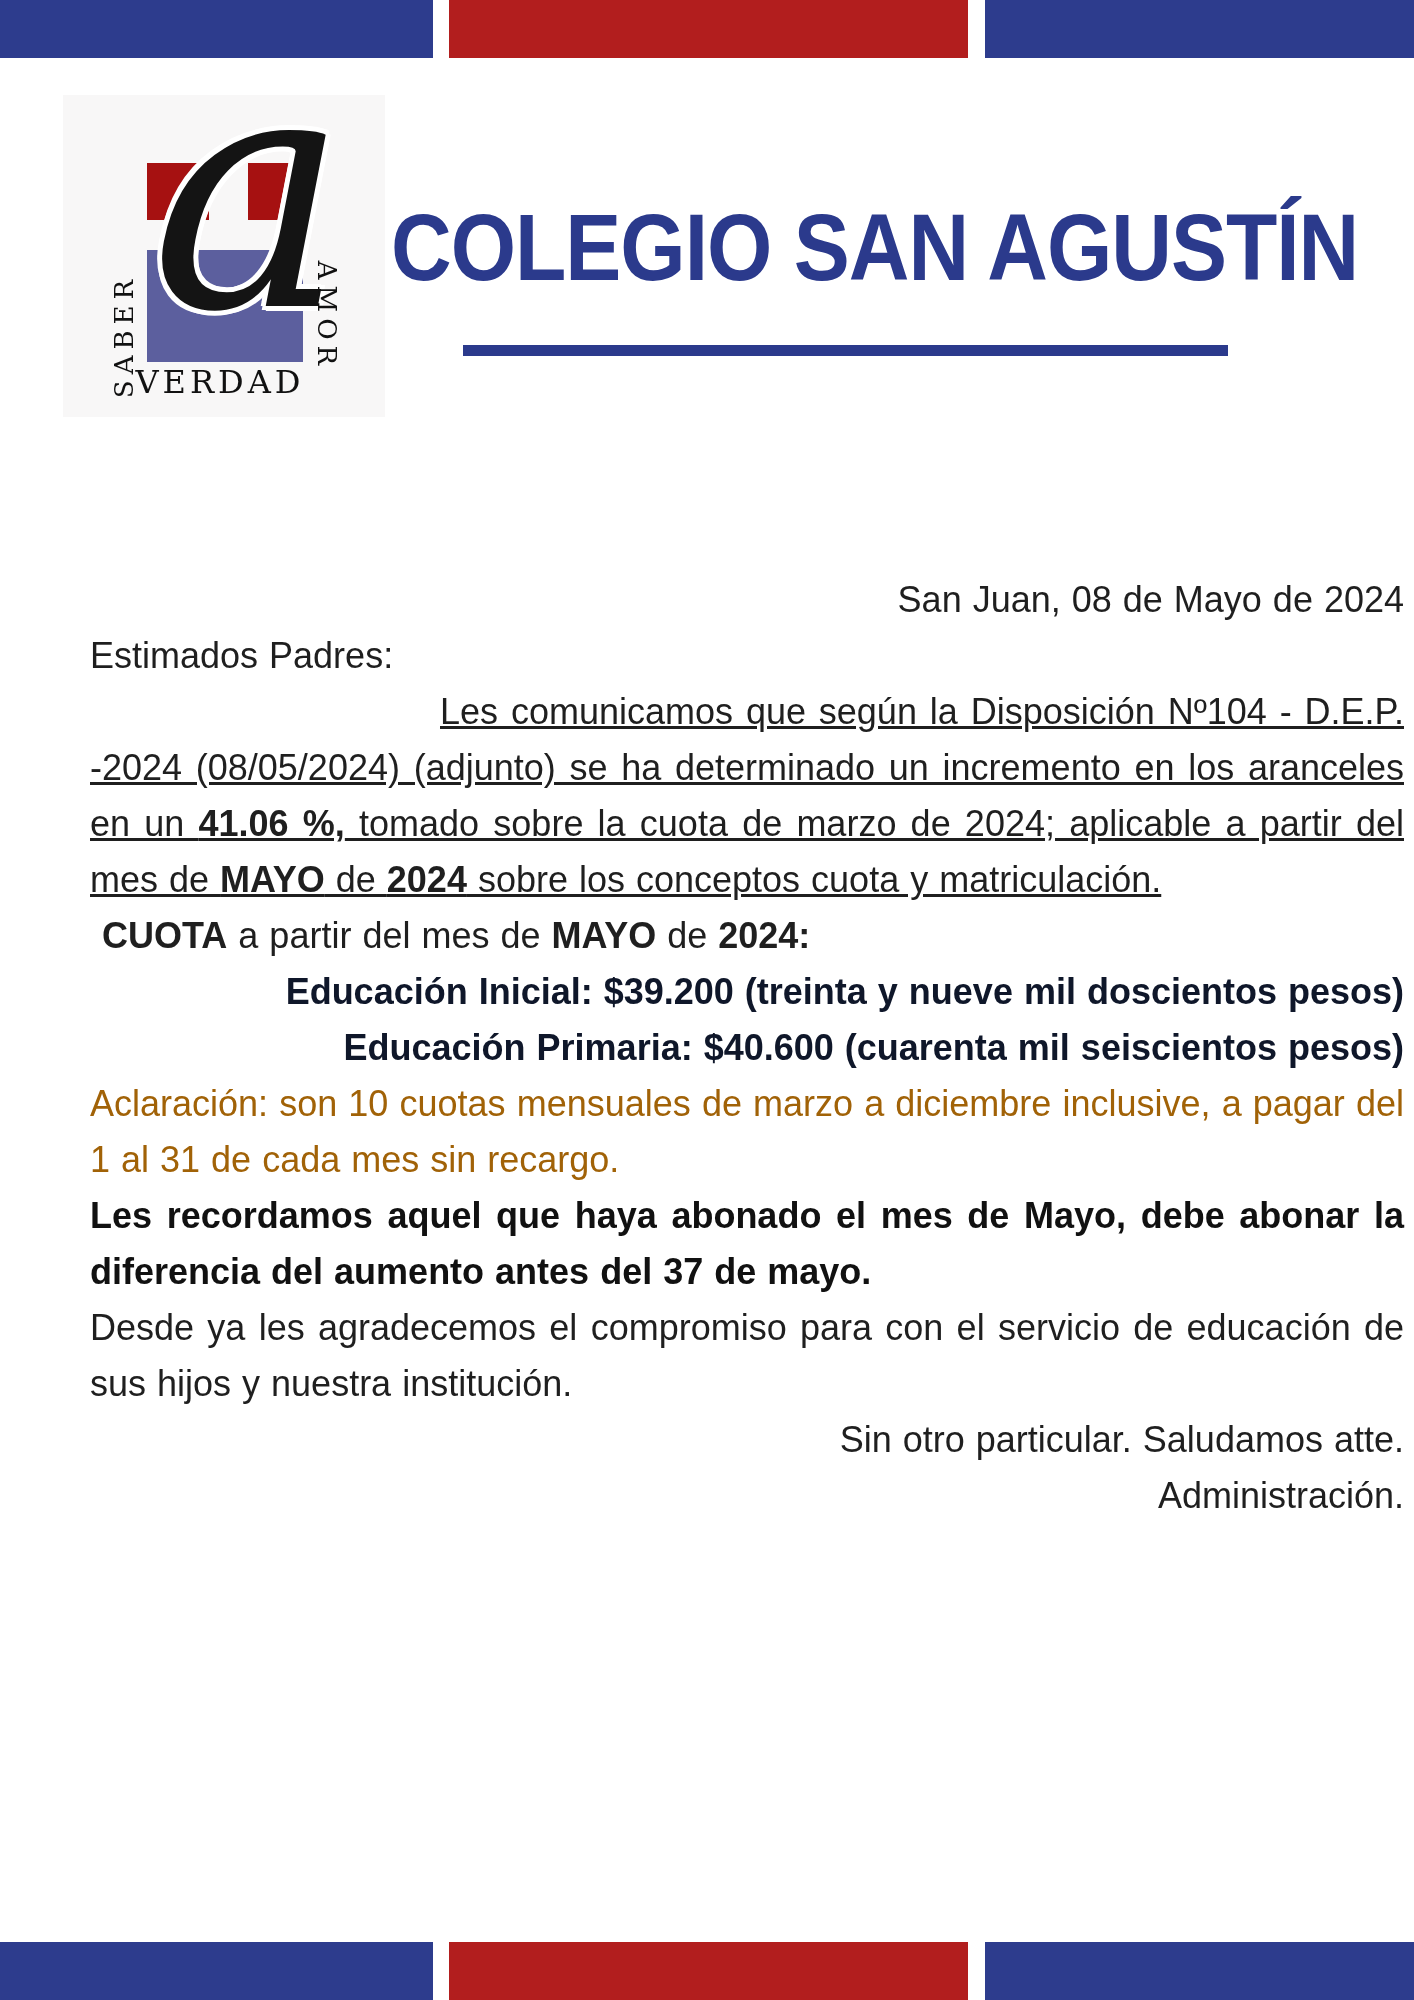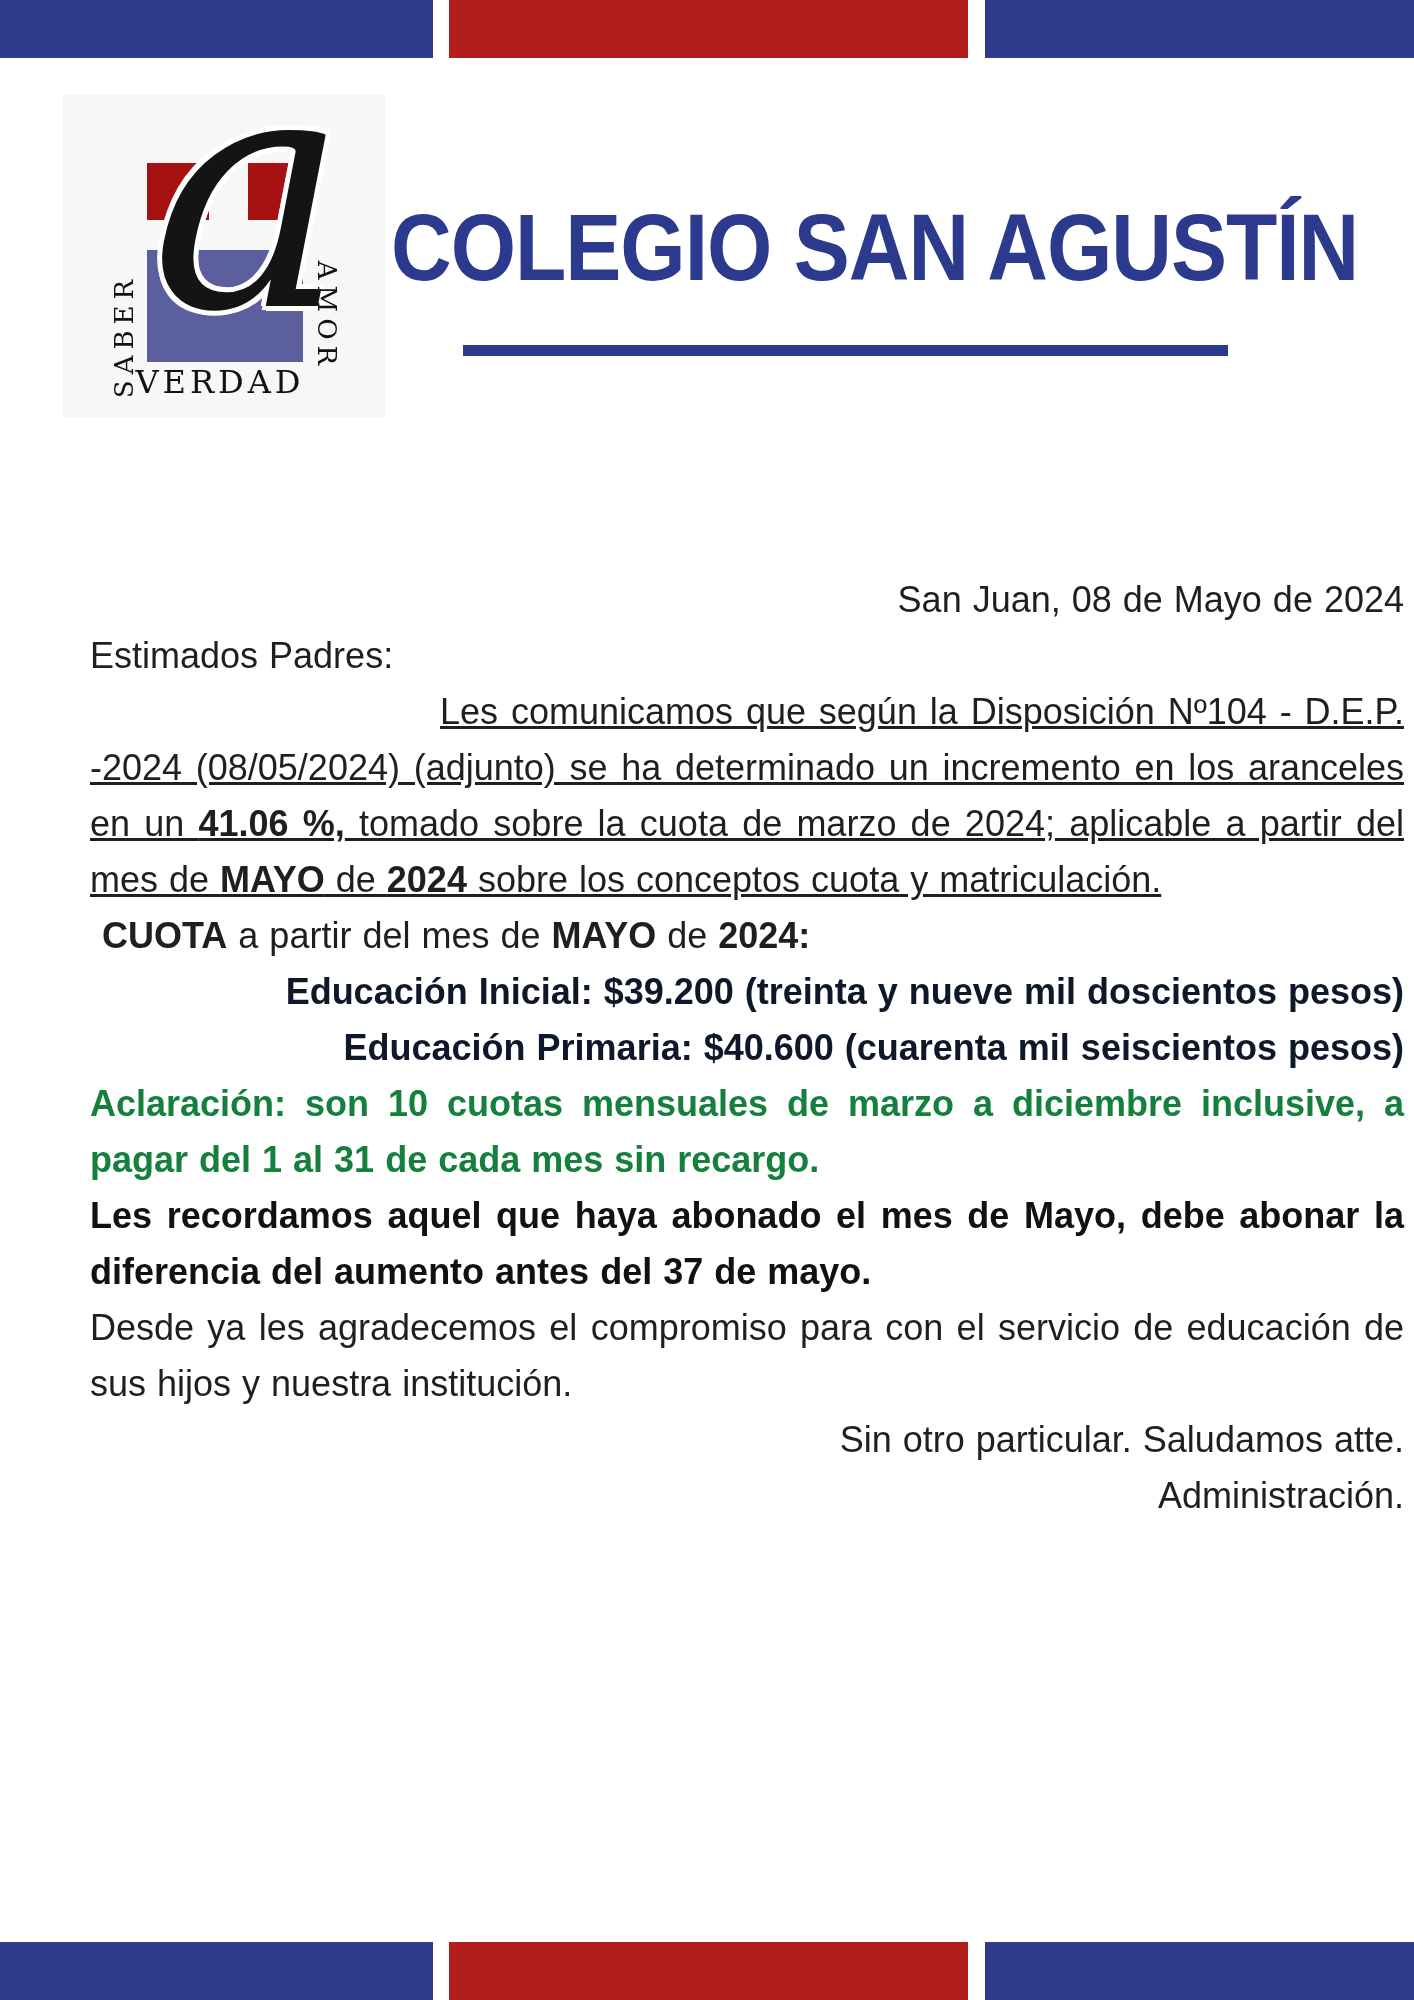--- a/index.html
+++ b/index.html
@@ -55,21 +55,21 @@
   .body-text{
     position:absolute;left:50px;top:572px;width:1314px;
     font-size:36px;line-height:56px;color:#1f1f1f;word-spacing:1px;margin-left:40px;
   }
   .body-text p{margin:0;}
   .date-line{text-align:right;}
   .salutation{text-align:left;}
   .para1{text-align:justify;text-indent:350px;text-decoration:underline;}
   .cuota-line{margin-top:44px;padding-left:12px;}
   .fees{margin-top:40px;text-align:right;font-weight:bold;color:#0f172a;}
-  .note-gray{margin-top:46px;text-align:justify;font-weight:bold;color:#15803d;}
+  .note-gray{margin-top:46px;text-align:justify;font-weight:normal;color:#a16207;}
   .reminder{margin-top:46px;text-align:justify;font-weight:bold;color:#111;}
   .closing{margin-top:93px;text-align:justify;}
   .closing2{text-align:right;}
   .signature{text-align:right;}
   strong{font-weight:bold;}
 </style>
 </head>
 <body>
 
 <div class="sheet">

